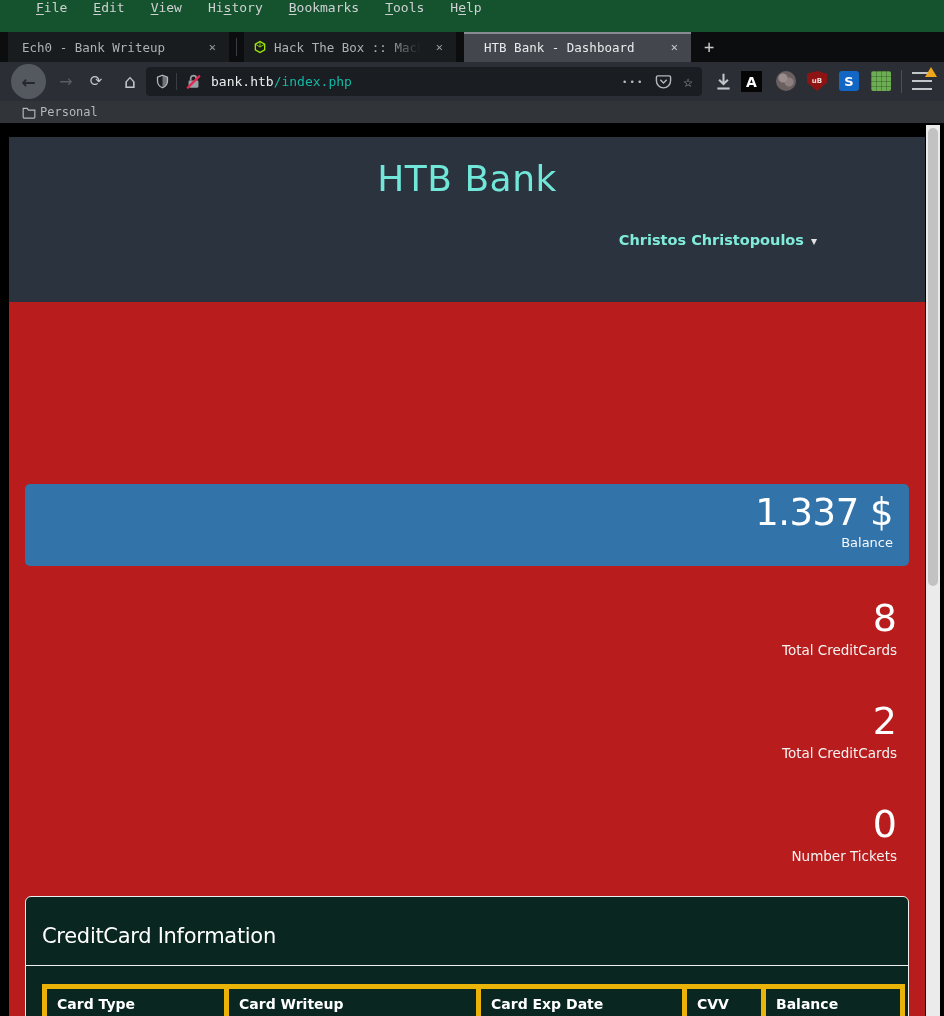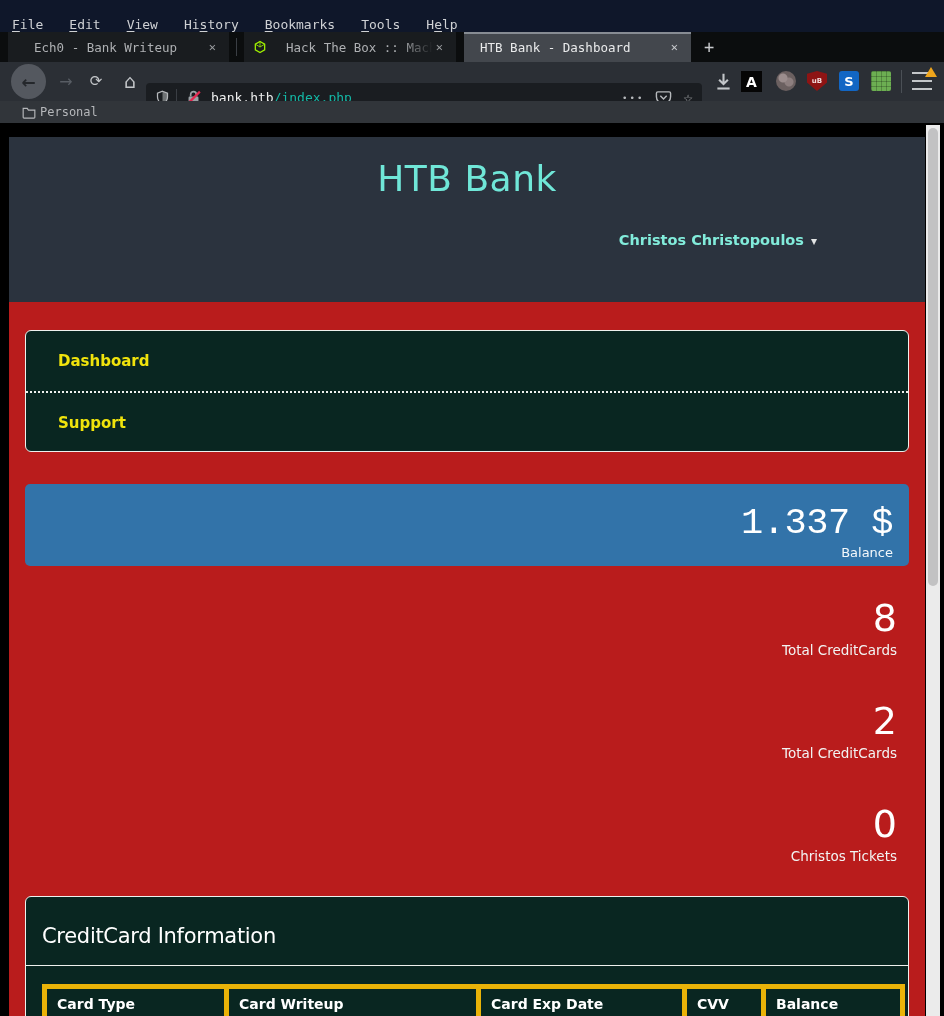--- a/index.html
+++ b/index.html
@@ -4,40 +4,40 @@
 <style>
   * { margin:0; padding:0; box-sizing:border-box; }
   html,body { width:944px; height:1016px; }
   body {
     position:relative; background:#000; overflow:hidden;
     font-family:"DejaVu Sans","Liberation Sans",sans-serif;
   }
   
   .menubar {
     position:absolute; left:0; top:0; width:944px; height:32px;
-    background:#0f172a; display:flex; align-items:flex-end; padding-left:12px;
+    background:#14532d; display:flex; align-items:flex-start; padding-left:36px;
     font-family:"DejaVu Sans Mono","Liberation Mono",monospace;
     font-size:13px; color:#cfd1d4;
   }
   .menu-item { padding:0 13px; cursor:default; }
   .menu-item:first-child { padding-left:0; }
   .menu-item u { text-decoration:underline; text-underline-offset:2px; }
 
   .tabbar {
     position:absolute; left:0; top:32px; width:944px; height:30px;
     background:#0b0d0e; display:flex; align-items:stretch;
     font-family:"DejaVu Sans Mono","Liberation Mono",monospace; font-size:12.5px;
   }
   .tab { display:flex; align-items:center; background:#191c1f; color:#aeb0b3; position:relative; }
   .tab-1 { margin-left:8px; width:221px; padding-left:14px; }
   .tab-sep { width:1px; height:18px; background:#3a3e44; margin:auto 7px; }
   .tab-2 { width:212px; padding-left:9px; }
-  .tab-3 { margin-left:8px; width:227px; padding-left:4px; background:#43474d; color:#e9eaeb; }
+  .tab-3 { margin-left:8px; width:227px; padding-left:20px; background:#43474d; color:#e9eaeb; }
   .tab-3::before { content:""; position:absolute; left:0; top:0; width:100%; height:2px; background:#878c93; }
-  .tab-title { white-space:nowrap; overflow:hidden;margin-left:12px; }
+  .tab-title { white-space:nowrap; overflow:hidden; }
   .tab-2 .tab-title {
     max-width:147px;
     -webkit-mask-image:linear-gradient(90deg,#000 78%,transparent);
             mask-image:linear-gradient(90deg,#000 78%,transparent);
   }
   .tab-close { margin-left:auto; padding-right:13px; color:#9b9ea1; font-size:12px; cursor:pointer; }
   .tab-3 .tab-close { color:#c9cbce; }
   .favicon { width:14px; height:14px; margin-right:7px; flex:0 0 auto; }
   .newtab { align-self:center; margin-left:13px; color:#c9cbce; font-size:17px; cursor:pointer; }
 
@@ -45,21 +45,21 @@
     position:absolute; left:0; top:62px; width:944px; height:39px;
     background:#2b2f35;
   }
   .tbtn { position:absolute; display:flex; align-items:center; justify-content:center; cursor:pointer; }
   .back-btn { left:11px; top:2px; width:35px; height:35px; border-radius:50%;
     background:#54585f; color:#24272b; font-size:17px; font-weight:bold; }
   .fwd-btn { left:56px; top:9px; width:20px; height:20px; color:#585d64; font-size:16px; }
   .reload-btn { left:86px; top:8px; width:20px; height:22px; color:#c3c6c9; font-size:15px; }
   .home-btn { left:119px; top:7px; width:22px; height:24px; color:#c3c6c9; font-size:19px; }
   .urlbar {
-    position:absolute; left:146px; top:21px; width:556px; height:29px;
+    position:absolute; left:146px; top:5px; width:556px; height:29px;
     background:#1a1d21; border-radius:4px; display:flex; align-items:center;
     padding:0 9px; font-family:"DejaVu Sans Mono","Liberation Mono",monospace; font-size:13px;
   }
   .url-sep { width:1px; height:17px; background:#3a3e44; margin:0 8px 0 6px; }
   .url-host { color:#eceded; }
   .url-path { color:#14b8a6; }
   .url-right { margin-left:auto; display:flex; align-items:center; gap:11px; }
   .dots-icon { color:#b6b9bc; font-size:9px; letter-spacing:2px; cursor:pointer; }
   .star-icon { color:#b6b9bc; font-size:16px; cursor:pointer; }
   .ext { position:absolute; top:9px; cursor:pointer; }
@@ -102,21 +102,21 @@
   .user-menu { position:absolute; top:95px; right:108px; color:#82ecdb; font-weight:bold; font-size:14.5px; cursor:pointer;margin-left:28px; }
   .user-menu .caret { color:#e2e4e4; font-size:12px; margin-left:7px; }
 
   .card { position:absolute; left:16px; width:884px; border:1px solid #eef1ee; border-radius:6px; background:#092621; }
   .nav-card { top:193px; height:122px; }
   .nav-link { display:block; padding:22px 32px 21px; font-size:15px; font-weight:bold; color:#f0e30c; cursor:pointer; line-height:1.1; }
   .nav-divider { border-top:2px dotted #eef1ee; height:0; }
 
   .balance-panel { position:absolute; left:16px; top:347px; width:884px; height:82px;
     background:#3273a9; border-radius:5px; text-align:right; padding-right:16px; color:#fff; }
-  .balance-amount { margin-top:18px; font-size:37px; line-height:42px; letter-spacing:-.5px;font-family:Liberation Mono, monospace; }
+  .balance-amount { margin-top:8px; font-size:37px; line-height:42px; letter-spacing:-.5px; }
   .balance-label { margin-top:1px; font-size:13px; color:#f4f8fb; }
 
   .stat { position:absolute; right:28px; text-align:right; color:#fff; }
   .stat-1 { top:460px; } .stat-2 { top:563px; } .stat-3 { top:666px; }
   .stat-value { font-size:38px; line-height:43px; }
   .stat-label { font-size:13.5px; margin-top:2px; color:#f2f4f3; }
 
   .cc-card { top:759px; height:300px; border-radius:6px 6px 0 0; }
   .cc-title { padding:27px 16px 17px; font-size:21px; color:#fff; letter-spacing:-.3px; }
   .cc-divider { border-top:1px solid #eef1ee; }
@@ -222,42 +222,37 @@
 <div class="content">
   <div class="page">
 
     <div class="page-header">
       <div class="brand">HTB Bank</div>
       <div class="user-menu">
         <span>Christos Christopoulos</span><span class="caret">▾</span>
       </div>
     </div>
 
-    <div class="card nav-card">
-      <a class="nav-link">Dashboard</a>
-      <div class="nav-divider"></div>
-      <a class="nav-link">Support</a>
-    </div>
 
     <div class="balance-panel">
       <div class="balance-amount">1.337 $</div>
       <div class="balance-label">Balance</div>
     </div>
 
     <div class="stat stat-1">
       <div class="stat-value">8</div>
       <div class="stat-label">Total CreditCards</div>
     </div>
     <div class="stat stat-2">
       <div class="stat-value">2</div>
       <div class="stat-label">Total CreditCards</div>
     </div>
     <div class="stat stat-3">
       <div class="stat-value">0</div>
-      <div class="stat-label">Christos Tickets</div>
+      <div class="stat-label">Number Tickets</div>
     </div>
 
     <div class="card cc-card">
       <div class="cc-title">CreditCard Information</div>
       <div class="cc-divider"></div>
       <table class="cc-table">
         <colgroup>
           <col class="col-type">
             <col class="col-num">
             <col class="col-exp">

